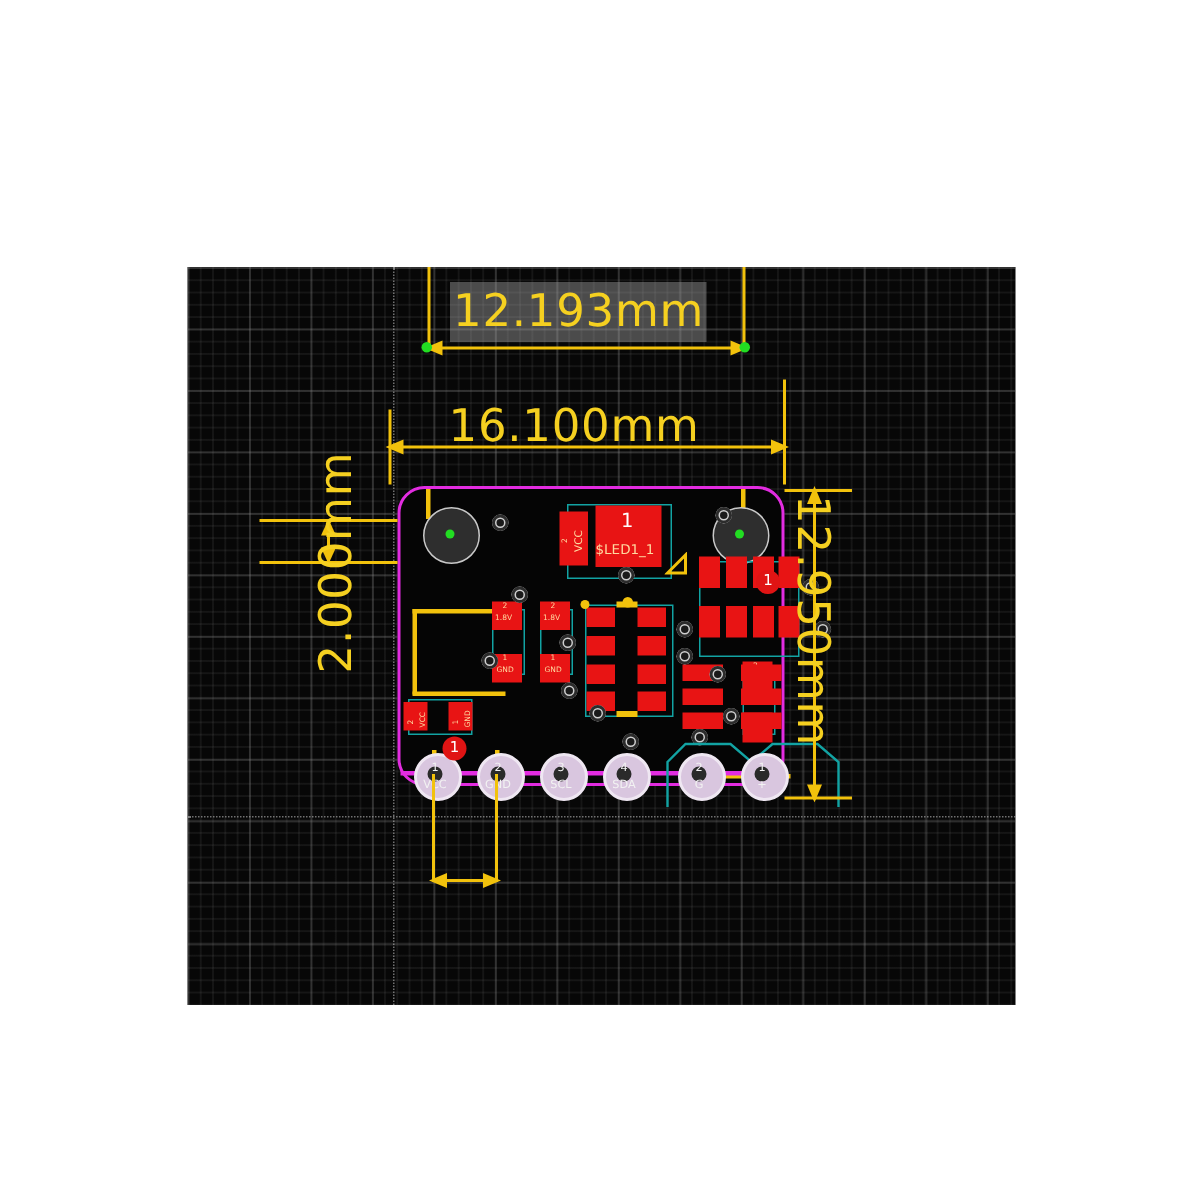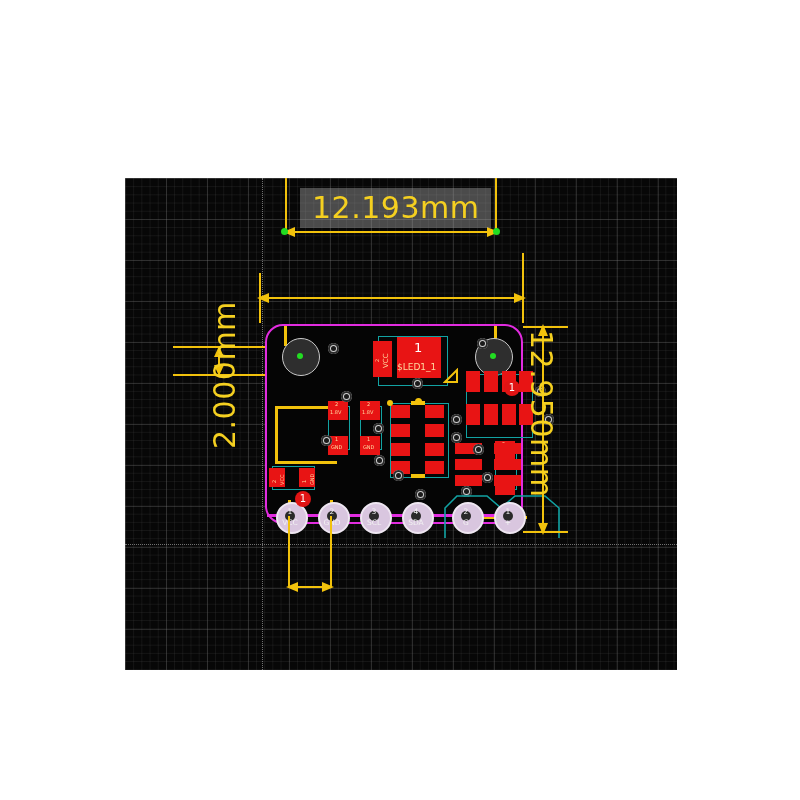--- a/index.html
+++ b/index.html
@@ -295,22 +295,23 @@
     <div class="dim" style="left:205px;top:338px;width:2px;height:72px;"></div>
     <div class="dim" style="left:164px;top:408px;width:42px;height:2px;"></div>
     <svg style="position:absolute;left:161px;top:403px;" width="15" height="12" viewBox="0 0 15 12">
       <polygon points="0,6 12,1 12,11" fill="#f2c20c"></polygon>
     </svg>
     <svg style="position:absolute;left:194px;top:403px;" width="15" height="12" viewBox="0 0 15 12">
       <polygon points="15,6 3,1 3,11" fill="#f2c20c"></polygon>
     </svg>
   </div>
 
-  <div class="dimtxt hl" style="left:300px;top:188px;font-size:30px;line-height:38px;padding:1px 12px;">12.193mm</div>
-
+  <div class="dimtxt hl" style="left:300px;top:188px;font-size:30px;line-height:38px;padding:1px 2px;">12.193mm</div>
+
+  <div class="dimtxt" style="left:299px;top:266px;font-size:30px;line-height:38px;">16.100mm</div>
 
   <div class="dimtxt" style="left:182px;top:264px;font-size:30px;line-height:30px;transform:rotate(-90deg);transform-origin:left top;
               transform:rotate(-90deg) translate(-185px,28px);">2.000mm</div>
 
   <div class="dimtxt" style="left:556px;top:330px;font-size:30px;line-height:30px;transform:rotate(90deg);transform-origin:left top;">12.950mm</div>
 
 
 </div>
 
 </body></html>

